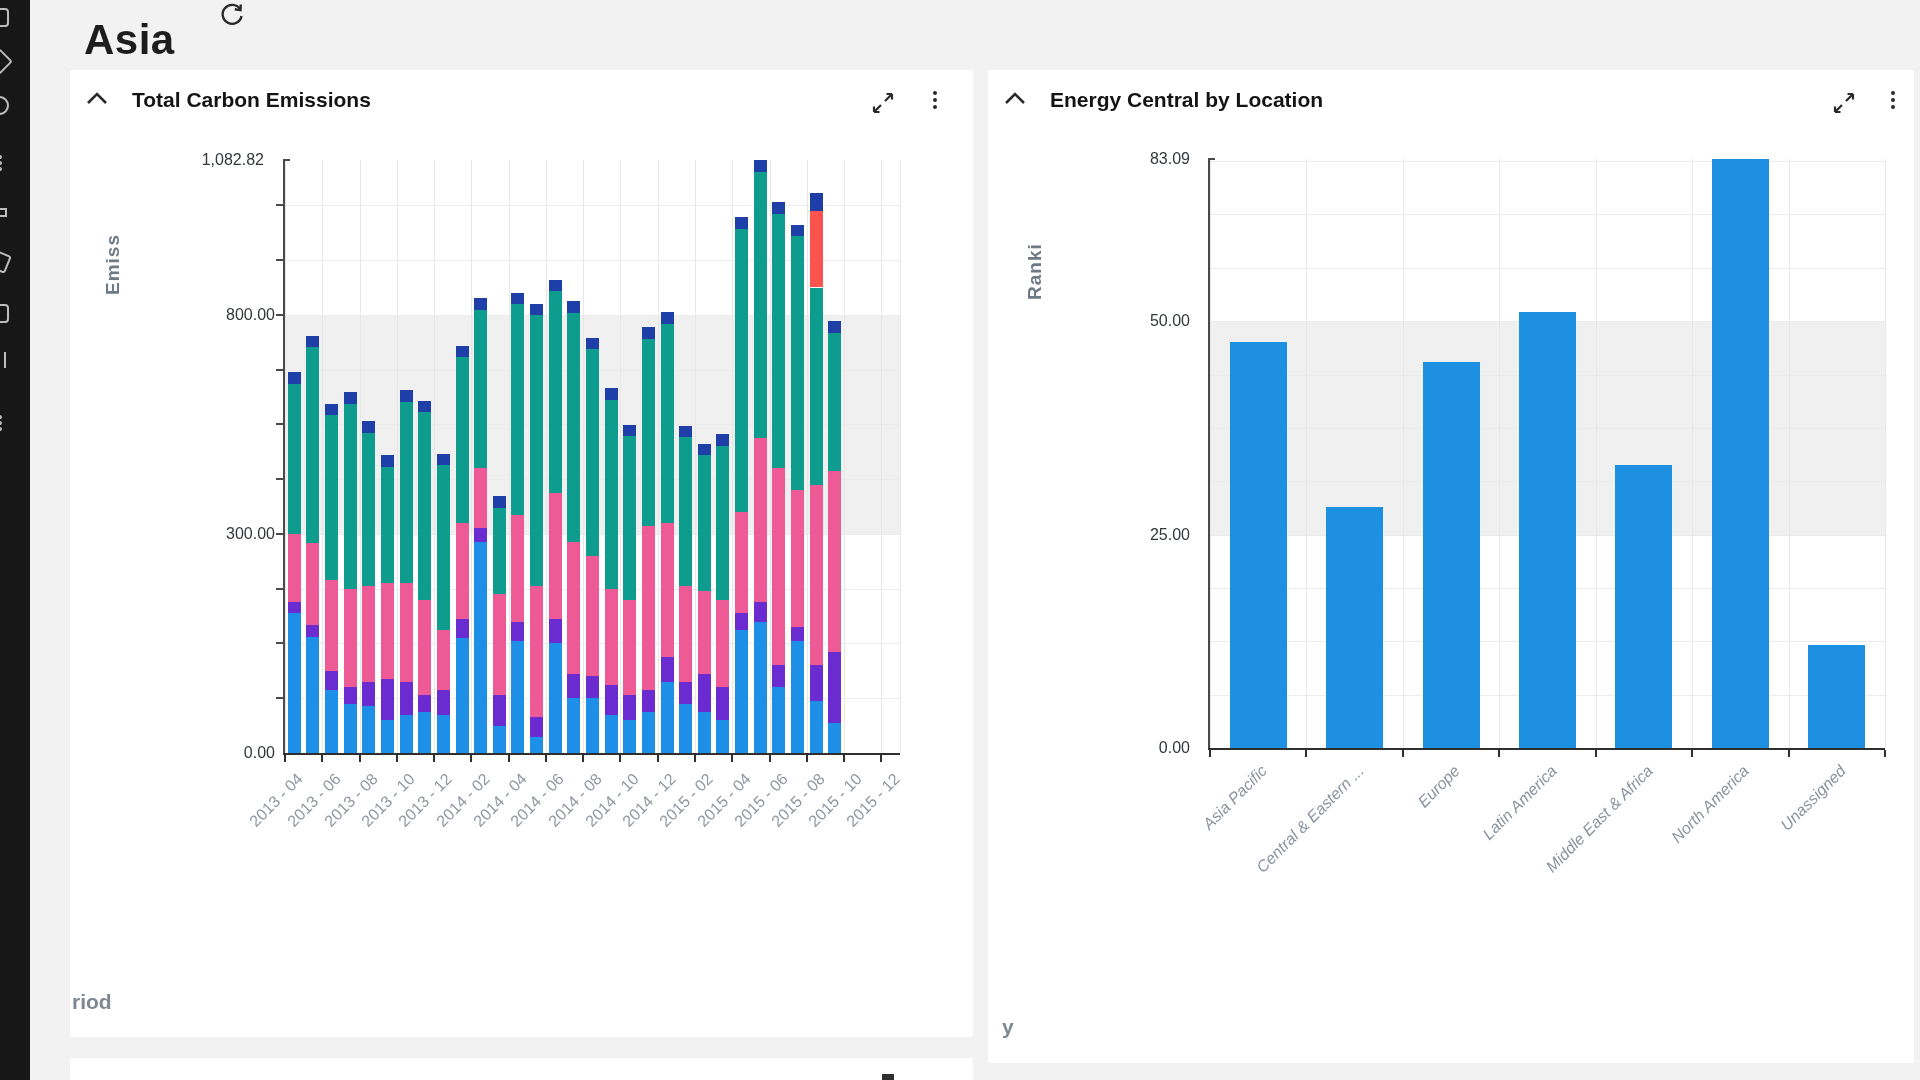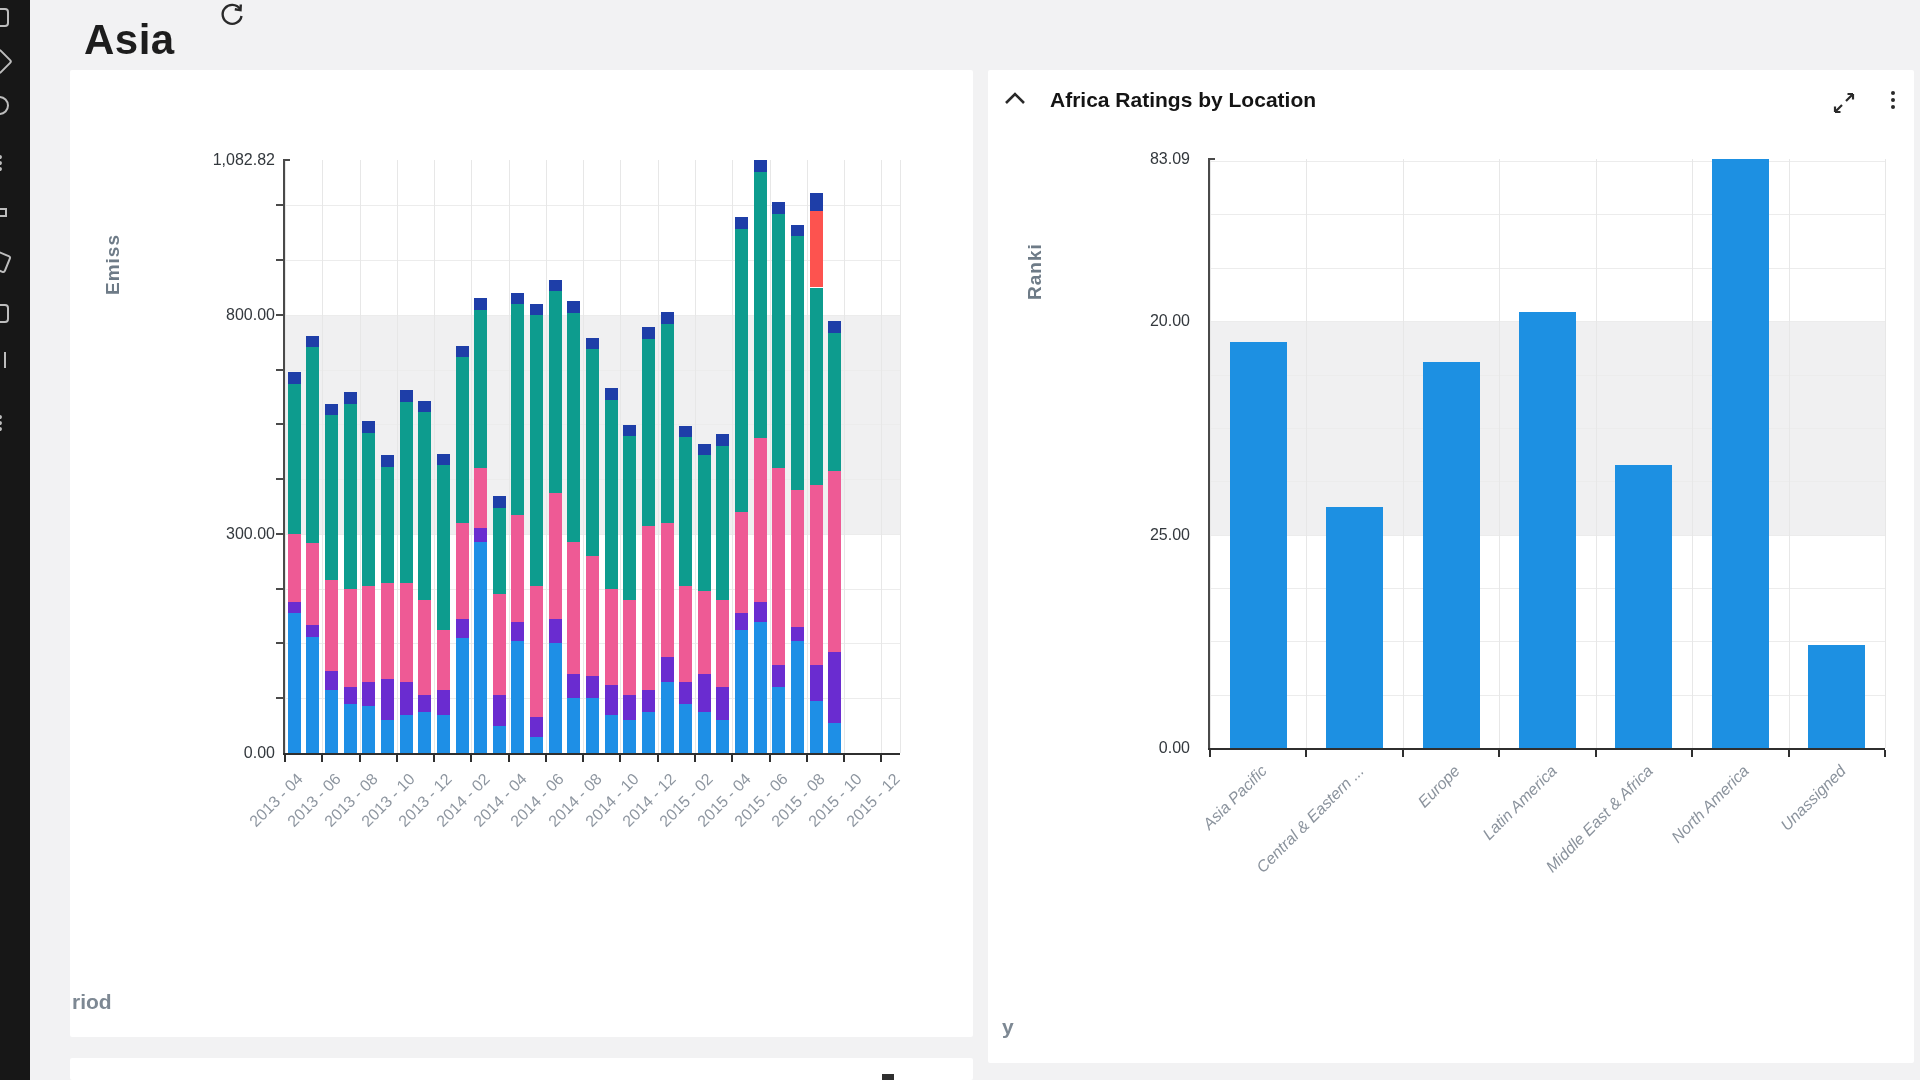--- a/index.html
+++ b/index.html
@@ -73,20 +73,39 @@
 <h1 class="home-title">Asia</h1>
 
 <div class="refresh-btn">
   <svg width="28" height="28" viewBox="0 0 28 28">
     <path d="M22 7 A9.5 9.5 0 1 0 23.5 14" fill="none" stroke="#2a2a2a" stroke-width="2.4"></path>
     <path d="M22.8 2.5 L22.5 8.2 L16.8 7.2" fill="none" stroke="#2a2a2a" stroke-width="2.4"></path>
   </svg>
 </div>
 
 <div class="card" id="card-emissions">
+  <div class="card-head">
+    <div class="collapse-chevron">
+      <svg width="22" height="18" viewBox="0 0 22 18">
+          <path d="M2 13 L11 4 L20 13" fill="none" stroke="#2a2a2a" stroke-width="2.6"></path>
+        </svg>
+    </div>
+    <div class="card-title">Total Carbon Emissions</div>
+    <div class="expand-btn" style="left:800px;">
+      <svg width="26" height="26" viewBox="0 0 26 26" stroke="#2a2a2a" stroke-width="2.2" fill="none">
+        <path d="M15 11 L22 4 M22 4 L16.5 4 M22 4 L22 9.5"></path>
+        <path d="M11 15 L4 22 M4 22 L9.5 22 M4 22 L4 16.5"></path>
+      </svg>
+    </div>
+    <div class="kebab-btn" style="left:858px;">
+        <span></span>
+        <span></span>
+        <span></span>
+      </div>
+  </div>
   <div class="axis-title-v" style="left:32px;top:225px;">Emiss</div>
   <div class="plot" id="plot-emissions" style="left:215px;top:90px;width:615px;height:593px;">
       <div class="band" style="top: 154.885px; height: 219.058px;"></div>
       <div class="hgrid" style="top: 538.236px;"></div>
       <div class="hgrid" style="top: 483.471px;"></div>
       <div class="hgrid" style="top: 428.707px;"></div>
       <div class="hgrid" style="top: 373.942px;"></div>
       <div class="hgrid" style="top: 319.178px;"></div>
       <div class="hgrid" style="top: 264.414px;"></div>
       <div class="hgrid" style="top: 209.649px;"></div>
@@ -287,21 +306,21 @@
       <div class="xtick" style="left: 334.455px; bottom: -9px;"></div>
       <div class="xtick" style="left: 371.727px; bottom: -9px;"></div>
       <div class="xtick" style="left: 409px; bottom: -9px;"></div>
       <div class="xtick" style="left: 446.273px; bottom: -9px;"></div>
       <div class="xtick" style="left: 483.545px; bottom: -9px;"></div>
       <div class="xtick" style="left: 520.818px; bottom: -9px;"></div>
       <div class="xtick" style="left: 558.091px; bottom: -9px;"></div>
       <div class="xtick" style="left: 595.364px; bottom: -9px;"></div>
     </div>
   <div id="ylabels-emissions">
-      <div class="ylab" style="left: 115px; top: 90px;">1,082.82</div>
+      <div class="ylab" style="left: 104px; top: 90px;">1,082.82</div>
       <div class="ylab" style="left: 115px; top: 244.885px;">800.00</div>
       <div class="ylab" style="left: 115px; top: 463.942px;">300.00</div>
       <div class="ylab" style="left: 115px; top: 683px;">0.00</div>
     </div>
   <div id="xlabels-emissions">
       <div class="xlab" style="left: 64.3182px; top: 700px;">2013 - 04</div>
       <div class="xlab" style="left: 101.591px; top: 700px;">2013 - 06</div>
       <div class="xlab" style="left: 138.864px; top: 700px;">2013 - 08</div>
       <div class="xlab" style="left: 176.136px; top: 700px;">2013 - 10</div>
       <div class="xlab" style="left: 213.409px; top: 700px;">2013 - 12</div>
@@ -321,21 +340,21 @@
   <div class="axis-frag" style="left:2px;top:920px;">riod</div>
 </div>
 
 <div class="card" id="card-ratings">
   <div class="card-head">
     <div class="collapse-chevron">
       <svg width="22" height="18" viewBox="0 0 22 18">
           <path d="M2 13 L11 4 L20 13" fill="none" stroke="#2a2a2a" stroke-width="2.6"></path>
         </svg>
     </div>
-    <div class="card-title">Africa Ratings by Location</div>
+    <div class="card-title">Energy Central by Location</div>
     <div class="expand-btn" style="left:843px;">
       <svg width="26" height="26" viewBox="0 0 26 26" stroke="#2a2a2a" stroke-width="2.2" fill="none">
         <path d="M15 11 L22 4 M22 4 L16.5 4 M22 4 L22 9.5"></path>
         <path d="M11 15 L4 22 M4 22 L9.5 22 M4 22 L4 16.5"></path>
       </svg>
     </div>
     <div class="kebab-btn" style="left:898px;">
         <span></span>
         <span></span>
         <span></span>
@@ -377,21 +396,21 @@
       <div class="xtick" style="left: 95.4286px; bottom: -9px;"></div>
       <div class="xtick" style="left: 191.857px; bottom: -9px;"></div>
       <div class="xtick" style="left: 288.286px; bottom: -9px;"></div>
       <div class="xtick" style="left: 384.714px; bottom: -9px;"></div>
       <div class="xtick" style="left: 481.143px; bottom: -9px;"></div>
       <div class="xtick" style="left: 577.571px; bottom: -9px;"></div>
       <div class="xtick" style="left: 674px; bottom: -9px;"></div>
     </div>
   <div id="ylabels-ratings">
       <div class="ylab" style="left: 112px; top: 89px;">83.09</div>
-      <div class="ylab" style="left: 112px; top: 251.188px;">20.00</div>
+      <div class="ylab" style="left: 112px; top: 251.188px;">50.00</div>
       <div class="ylab" style="left: 112px; top: 464.594px;">25.00</div>
       <div class="ylab" style="left: 112px; top: 678px;">0.00</div>
     </div>
   <div id="xlabels-ratings">
       <div class="xlab it" style="left: 110.214px; top: 692px;">Asia Pacific</div>
       <div class="xlab it" style="left: 206.643px; top: 692px;">Central &amp; Eastern ...</div>
       <div class="xlab it" style="left: 303.071px; top: 692px;">Europe</div>
       <div class="xlab it" style="left: 399.5px; top: 692px;">Latin America</div>
       <div class="xlab it" style="left: 495.929px; top: 692px;">Middle East &amp; Africa</div>
       <div class="xlab it" style="left: 592.357px; top: 692px;">North America</div>

